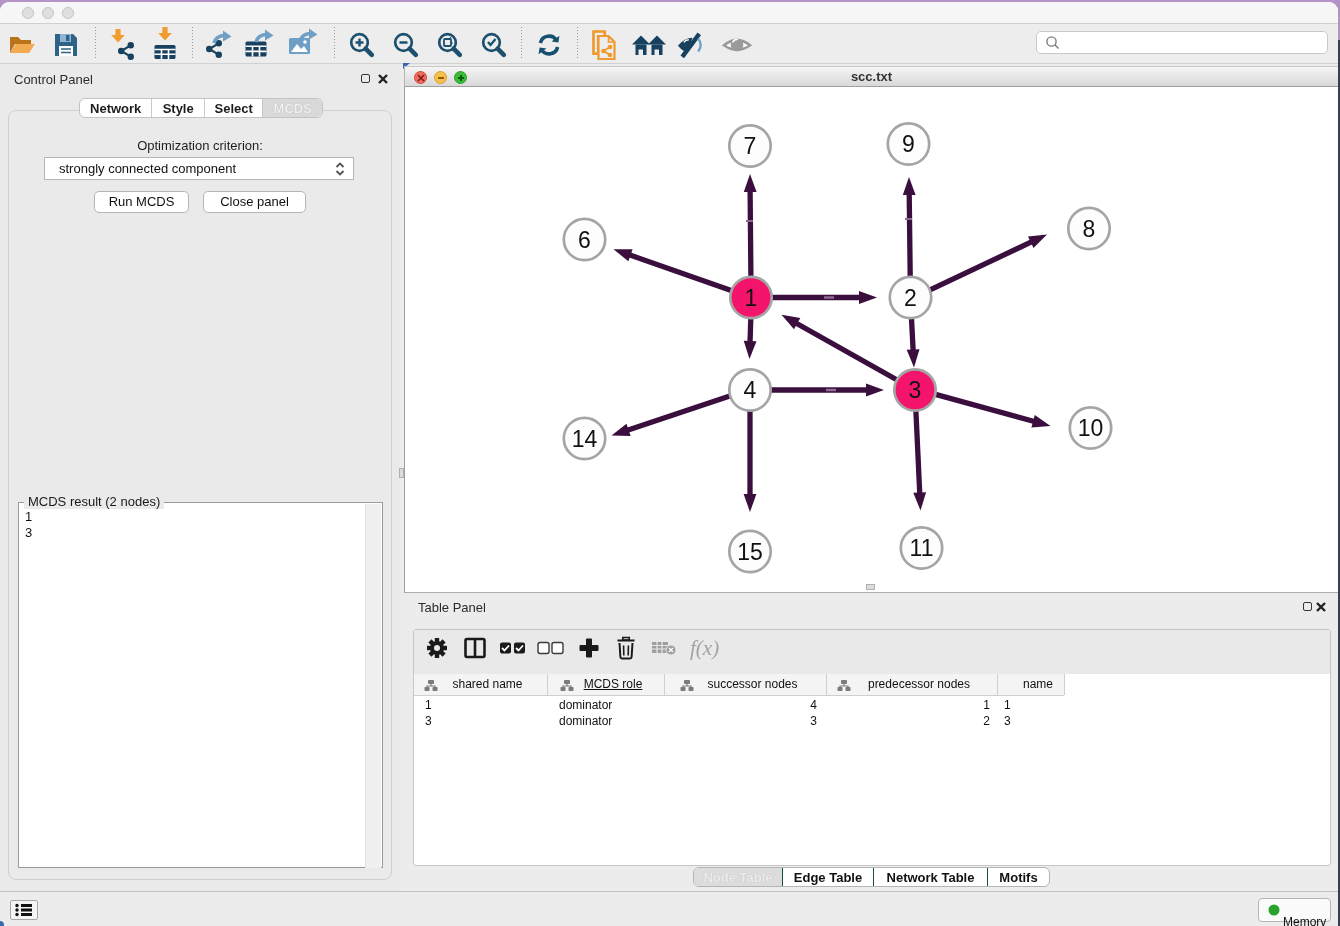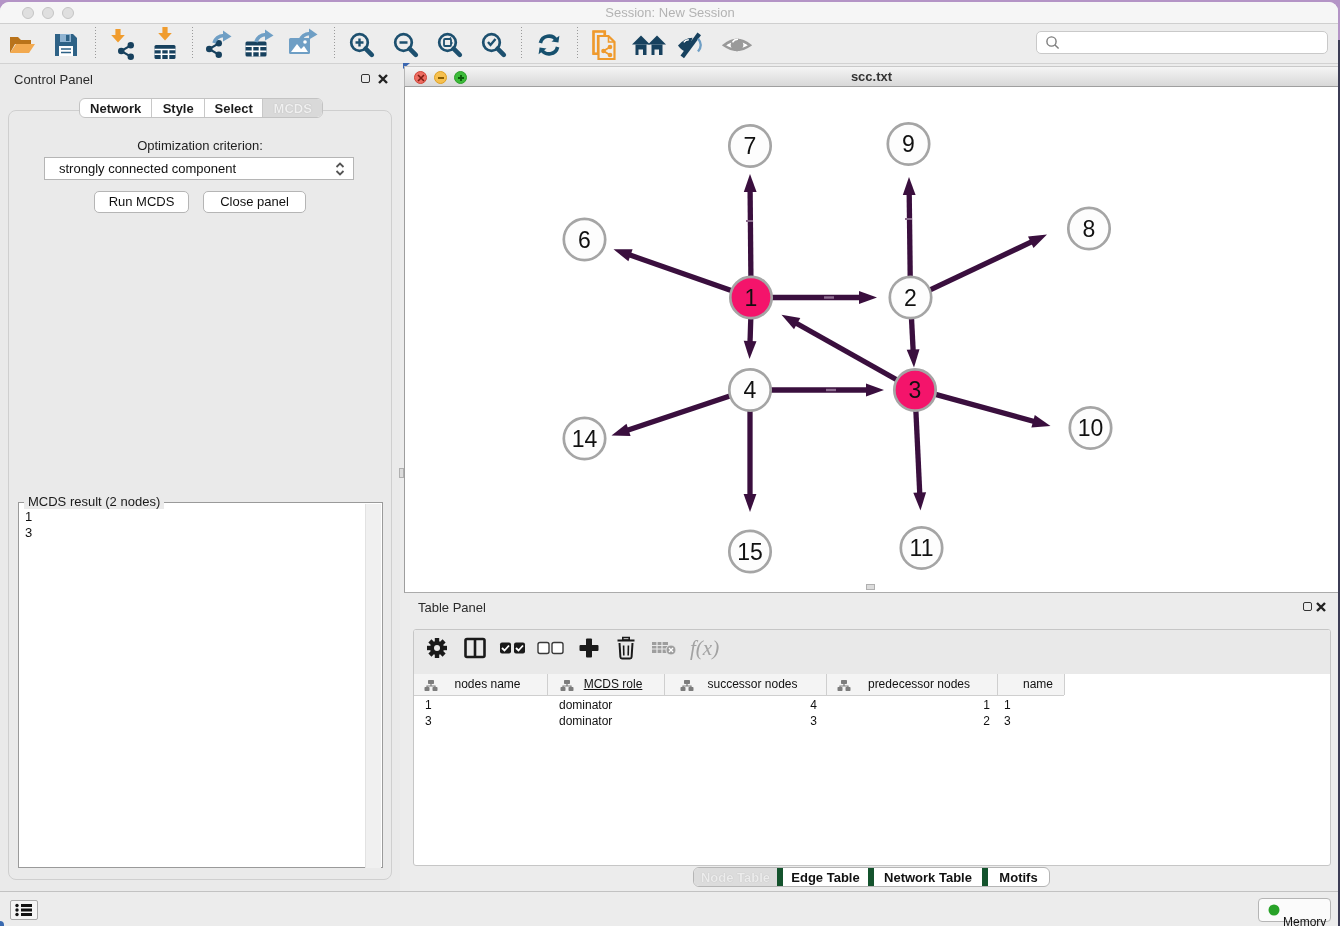--- a/index.html
+++ b/index.html
@@ -40,36 +40,35 @@
   #hgrip{left:866px;top:582px;width:9px;height:6px;background:#dcdcdc;border:1px solid #b0b0b0;box-sizing:border-box;}
   
   #tpanel{left:404px;top:593px;width:934px;height:298px;background:#ececec;}
   #tptitle{left:14px;top:5px;font-size:13px;color:#2b2b2b;}
   #tbox{left:9px;top:34px;width:918px;height:237px;background:#fff;border:1px solid #c6c6c6;border-radius:3px;box-sizing:border-box;overflow:hidden;}
   #tbartop{left:0;top:0;width:918px;height:44px;background:#e9e9e9;}
   #thead{left:0;top:44px;width:650px;height:22px;background:#f4f4f4;border-bottom:1px solid #cfcfcf;box-sizing:border-box;}
   .hcell{top:0;height:21px;padding-left:14px;border-right:1px solid #cfcfcf;box-sizing:border-box;font-size:12px;color:#111;text-align:center;line-height:21px;}
   .trow{font-size:12px;color:#111;height:17px;line-height:17px;}
   #btabs{left:289px;top:272px;height:20px;display:flex;border:1px solid #b5b5b5;border-radius:6px;overflow:hidden;box-sizing:border-box;background:#fff;}
-  .btab{height:100%;font-size:13px;font-weight:600;color:#111;display:flex;align-items:center;justify-content:center;border-right:6px solid #14532d;box-sizing:border-box;}
+  .btab{height:100%;font-size:13px;font-weight:600;color:#111;display:flex;align-items:center;justify-content:center;border-right:1px solid #14532d;box-sizing:border-box;}
   
   #statusbar{left:0;top:889px;width:1338px;height:37px;background:#ececec;border-top:1px solid #c2c2c2;box-sizing:border-box;}
   #listbtn{left:10px;top:8px;width:28px;height:20px;background:#f4f4f4;border:1px solid #a8a8a8;border-radius:2px;box-sizing:border-box;}
   #membtn{left:1258px;top:6px;width:73px;height:24px;background:#fbfbfb;border:1px solid #b5b5b5;border-radius:4px;box-sizing:border-box;font-size:12px;color:#111;}
 </style>
 </head>
 <body>
 <div class="abs" id="rightstrip"></div>
 <div class="abs" id="blueblob"></div>
 <div class="abs" id="win">
   <div class="abs" id="titlebar">
     <div class="abs light" style="left:22px;"></div>
     <div class="abs light" style="left:42px;"></div>
     <div class="abs light" style="left:62px;"></div>
-    <div class="abs" id="wtitle">Session: New Session</div>
   </div>
   <div class="abs" id="toolbar">
     <div class="abs tsep" style="left:95px;"></div>
     <div class="abs tsep" style="left:192px;"></div>
     <div class="abs tsep" style="left:334px;"></div>
     <div class="abs tsep" style="left:521px;"></div>
     <div class="abs tsep" style="left:577px;"></div>
     <svg class="abs" style="left:0;top:0;" width="780" height="40" viewBox="0 0 780 40">
 <g transform="translate(23,21)">
           <path d="M-13 8 V-8 H-5 L-2 -5 H8 V-1 H-8 Z" fill="#b9731a"></path>
@@ -377,21 +376,21 @@
               <line x1="-12" y1="1" x2="4" y2="1"></line>
               <line x1="-7" y1="-6" x2="-7" y2="5"></line>
               <line x1="-2" y1="-6" x2="-2" y2="5"></line>
             </g>
             <circle cx="7" cy="2" r="5" fill="#9e9e9e" stroke="#e9e9e9" stroke-width="1"></circle>
             <path d="M5 0 L9 4 M9 0 L5 4" stroke="#fff" stroke-width="1.4"></path>
           </g>
 <text x="276" y="25" font-family="Liberation Serif, serif" font-style="italic" font-size="21px" fill="#a2a2a2">f(x)</text>
 </svg>
       <div class="abs" id="thead">
-        <div class="abs hcell" style="left:0;width:134px;">nodes name</div>
+        <div class="abs hcell" style="left:0;width:134px;">shared name</div>
         <div class="abs hcell" style="left:134px;width:117px;text-decoration:underline;">MCDS role</div>
         <div class="abs hcell" style="left:251px;width:162px;">successor nodes</div>
         <div class="abs hcell" style="left:413px;width:171px;">predecessor nodes</div>
         <div class="abs hcell" style="left:584px;width:67px;border-right:1px solid #cfcfcf;">name</div>
       </div>
       <svg class="abs" style="left:0;top:0;pointer-events:none;" width="918" height="237" viewBox="0 0 918 237">
           <g transform="translate(17,55.5)" fill="#7c7c7c">
             <rect x="-3" y="-5.5" width="6" height="4" rx="0.8"></rect>
             <rect x="-6.5" y="1.5" width="5" height="4" rx="0.8"></rect>
             <rect x="1.5" y="1.5" width="5" height="4" rx="0.8"></rect>

